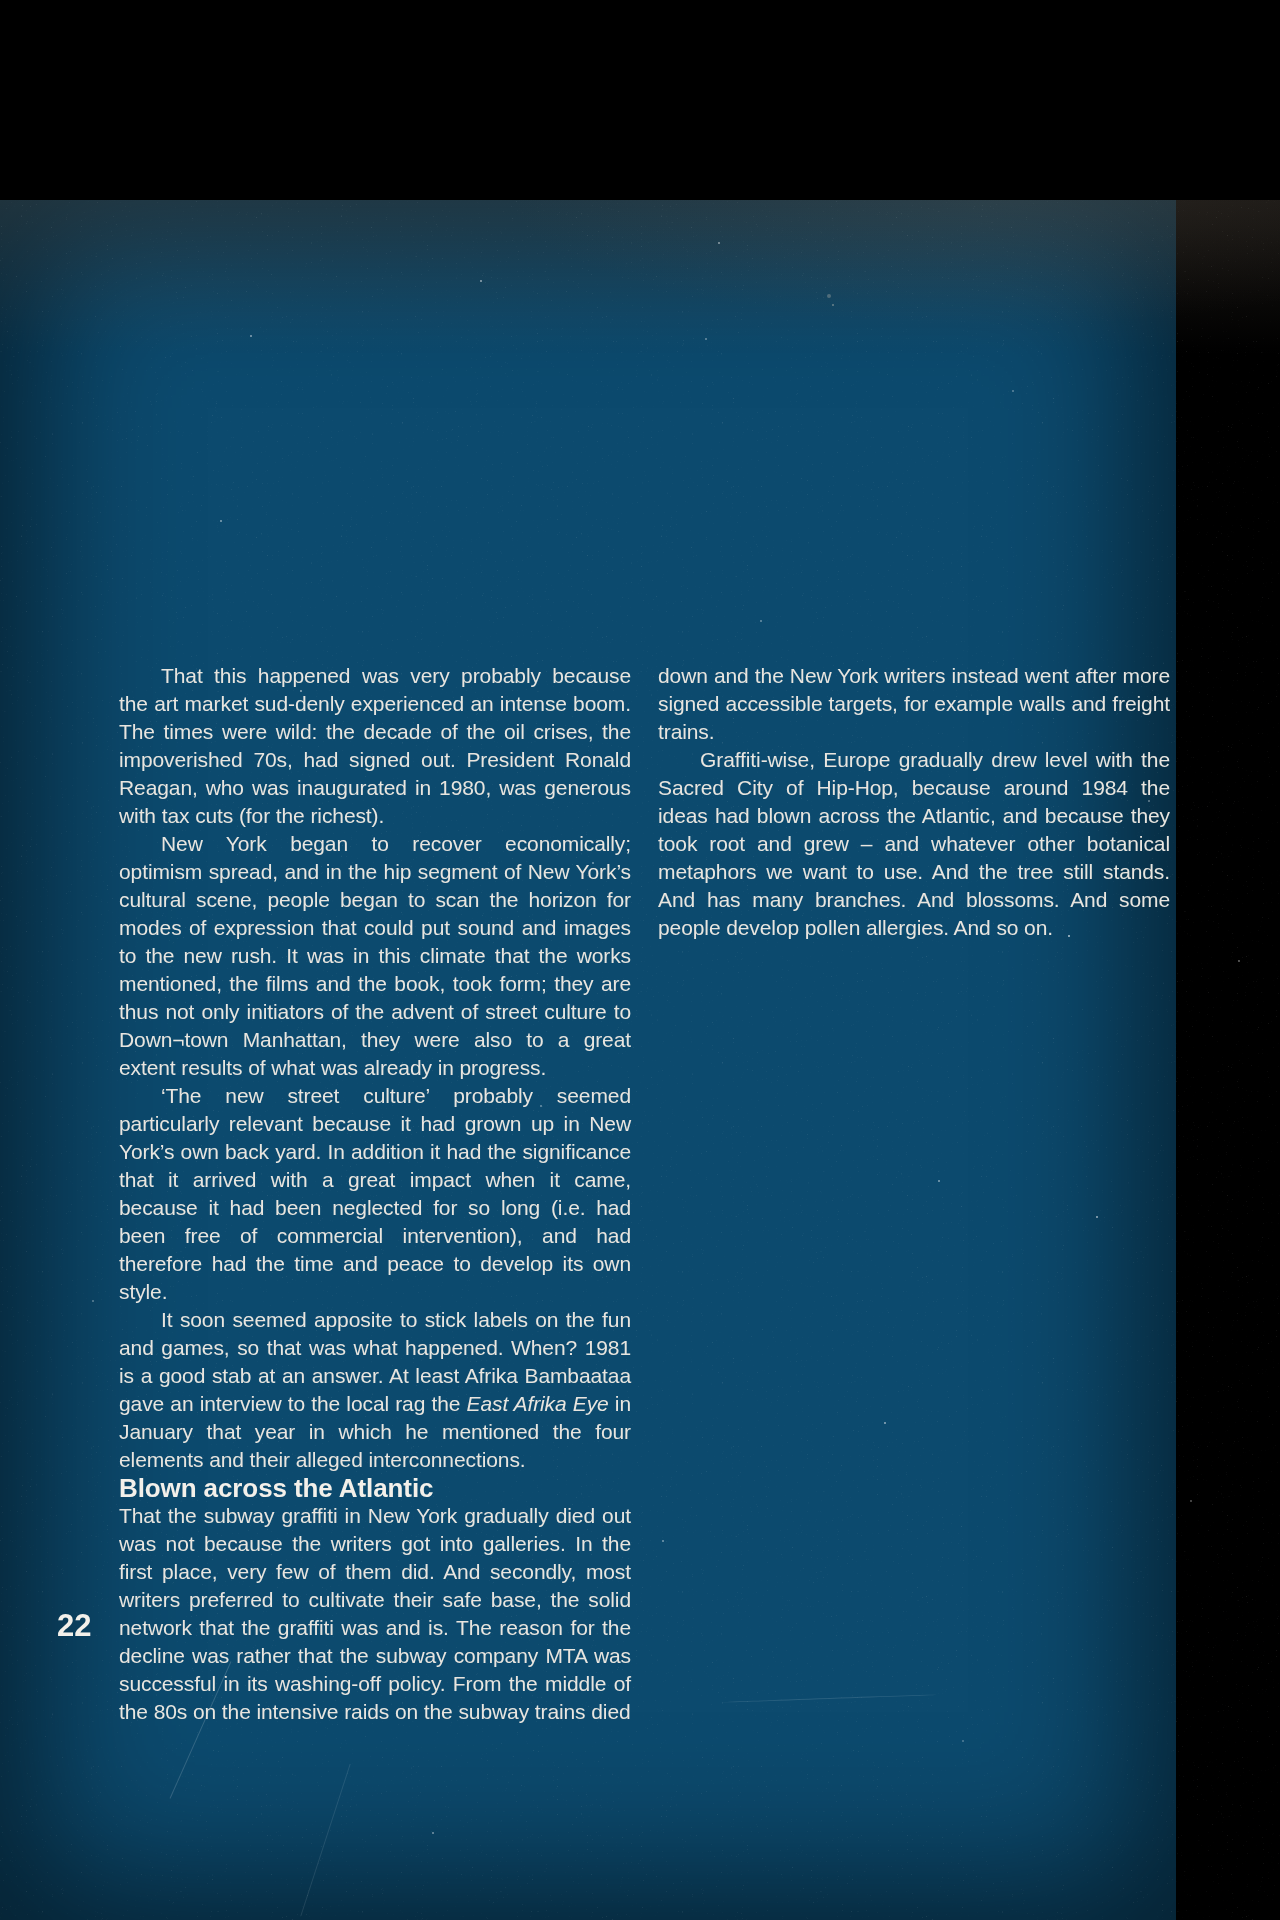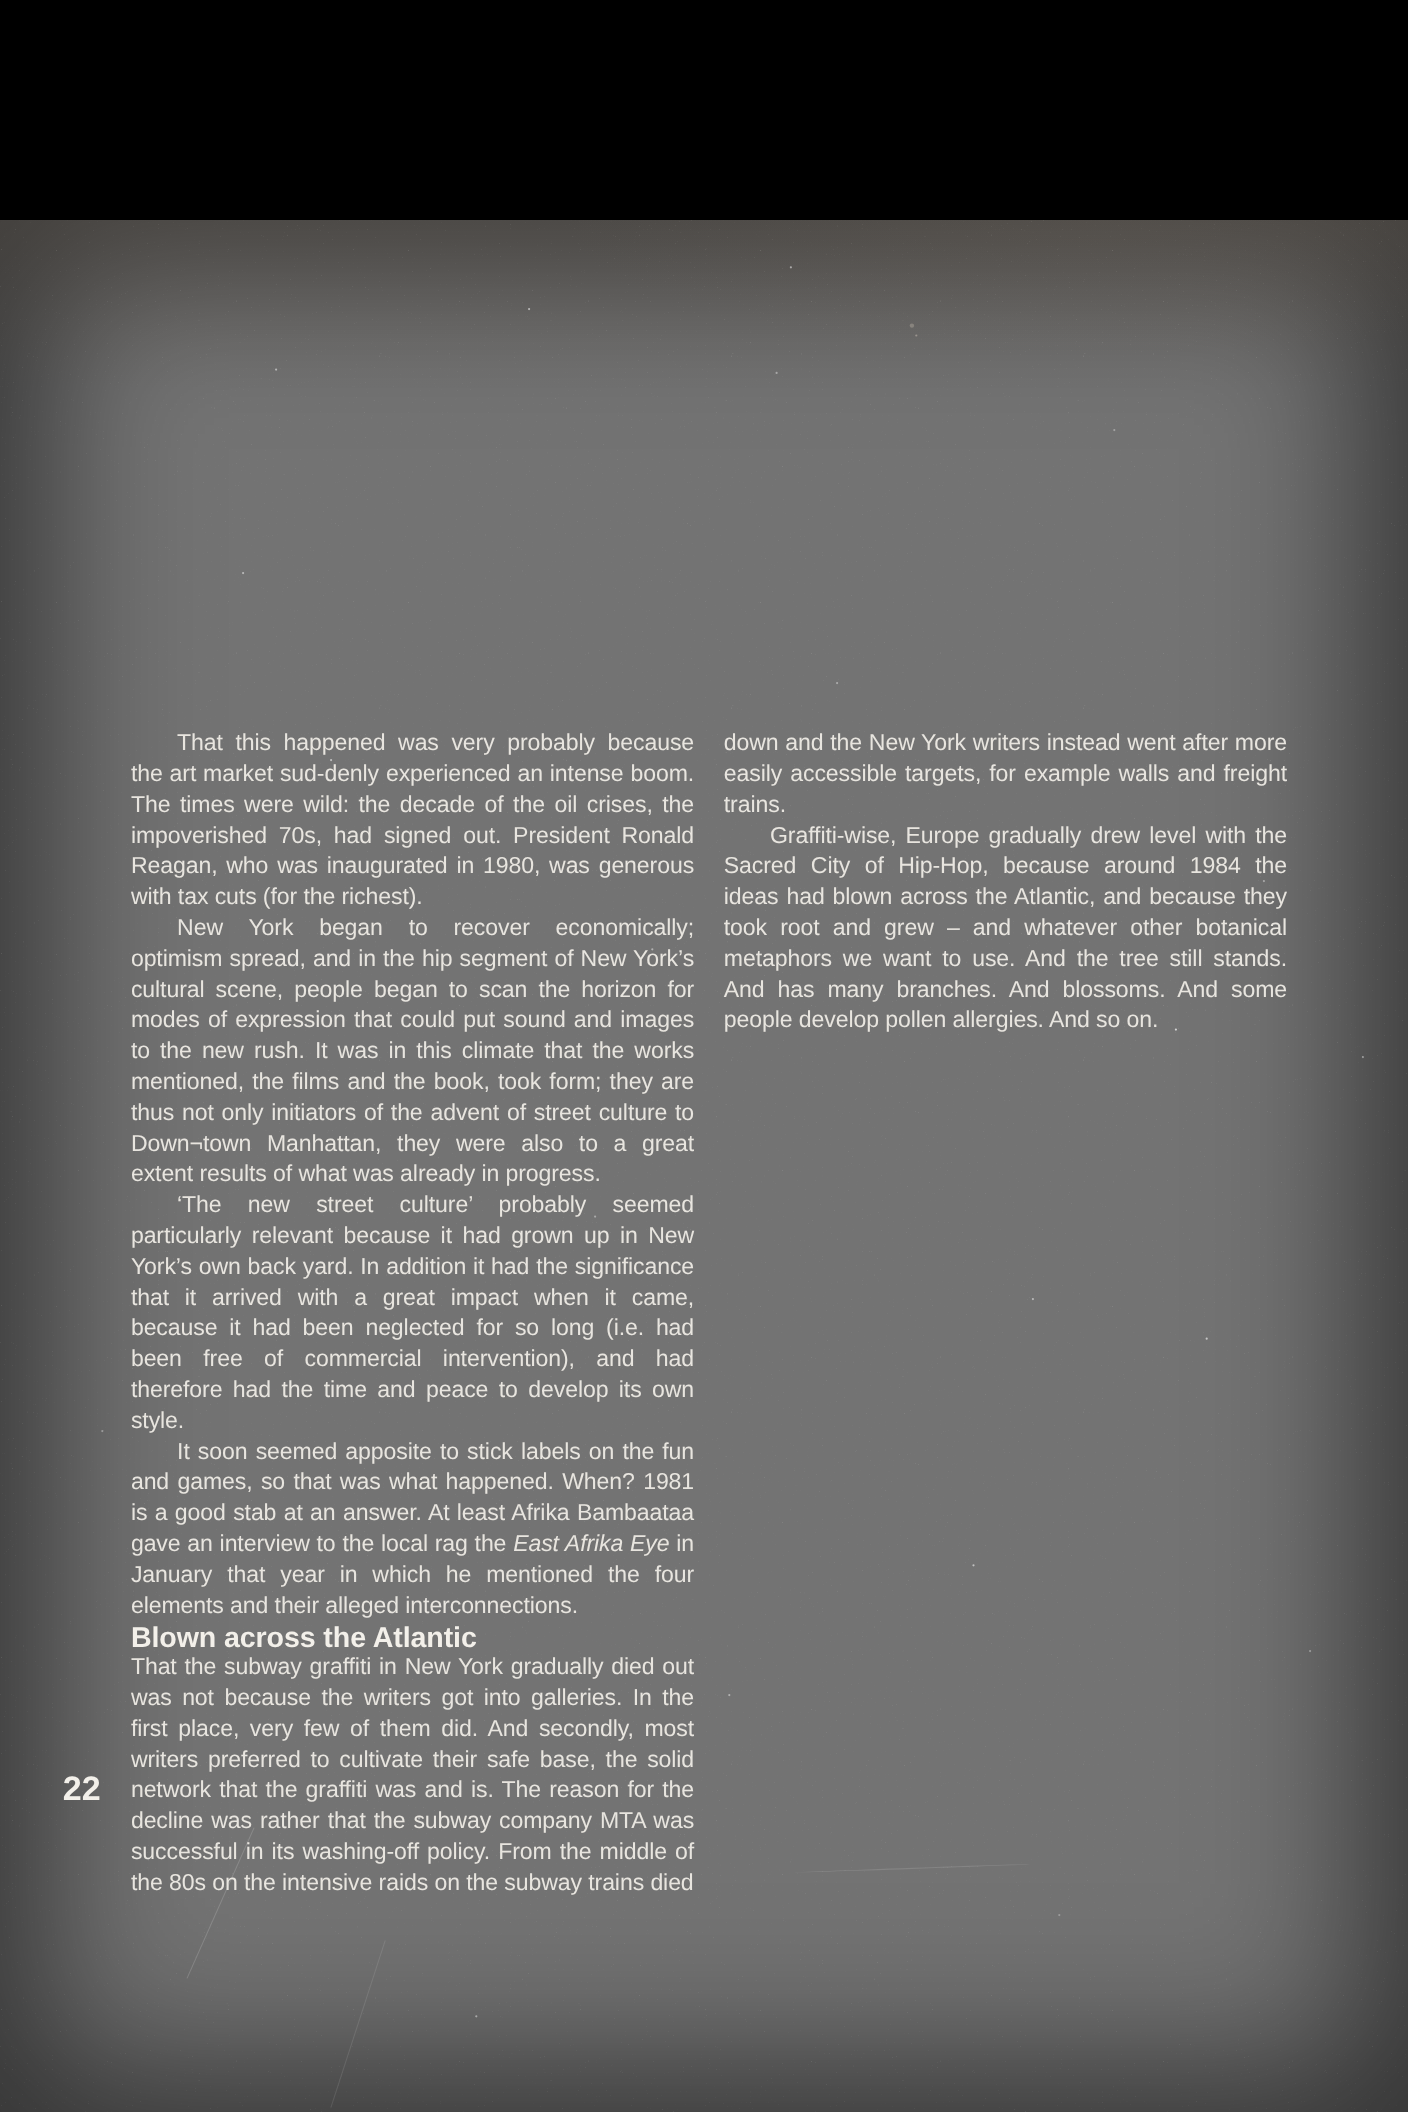--- a/index.html
+++ b/index.html
@@ -18,22 +18,22 @@
   .top-band {
     position: absolute;
     left: 0; top: 0;
     width: 1280px; height: 200px;
     background: #000000;
   }
   
   .scan-page {
     position: absolute;
     left: 0; top: 200px;
-    width: 1280px; height: 1720px;
-    background: #737373;
+    width: 1176px; height: 1720px;
+    background: #0c4a6e;
     box-shadow: inset 0 0 140px 40px rgba(0,0,0,0.55);
   }
   
   .page-sheen {
     position: absolute;
     left: 0; top: 0;
     width: 1280px; height: 220px;
     background:
       radial-gradient(ellipse 700px 180px at 78% 0%, rgba(120,108,95,0.14), rgba(120,108,95,0) 70%),
       linear-gradient(to bottom, rgba(95,85,74,0.28), rgba(95,85,74,0.0) 70%);
@@ -156,19 +156,19 @@
   <div class="col col-left">
     <p class="indent">That this happened was very probably because the art market sud-denly experienced an intense boom. The times were wild: the decade of the oil crises, the impoverished 70s, had signed out. President Ronald Reagan, who was inaugurated in 1980, was generous with tax cuts (for the richest).</p>
     <p class="indent">New York began to recover economically; optimism spread, and in the hip segment of New York’s cultural scene, people began to scan the horizon for modes of expression that could put sound and images to the new rush. It was in this climate that the works mentioned, the films and the book, took form; they are thus not only initiators of the advent of street culture to Down¬town Manhattan, they were also to a great extent results of what was already in progress.</p>
     <p class="indent">‘The new street culture’ probably seemed particularly relevant because it had grown up in New York’s own back yard. In addition it had the significance that it arrived with a great impact when it came, because it had been neglected for so long (i.e. had been free of commercial intervention), and had therefore had the time and peace to develop its own style.</p>
     <p class="indent"><span>It soon seemed apposite to stick labels on the fun and games, so that was what happened. When? 1981 is a good stab at an answer. At least Afrika Bambaataa gave an interview to the local rag the </span><span class="italic">East Afrika Eye</span><span> in January that year in which he mentioned the four elements and their alleged interconnections.</span></p>
     <p class="section-heading">Blown across the Atlantic</p>
     <p>That the subway graffiti in New York gradually died out was not because the writers got into galleries. In the first place, very few of them did. And secondly, most writers preferred to cultivate their safe base, the solid network that the graffiti was and is. The reason for the decline was rather that the subway company MTA was successful in its washing-off policy. From the middle of the 80s on the intensive raids on the subway trains died</p>
   </div>
 
   <div class="col col-right">
-    <p>down and the New York writers instead went after more easily accessible targets, for example walls and freight trains.</p>
+    <p>down and the New York writers instead went after more signed accessible targets, for example walls and freight trains.</p>
     <p class="indent">Graffiti-wise, Europe gradually drew level with the Sacred City of Hip-Hop, because around 1984 the ideas had blown across the Atlantic, and because they took root and grew – and whatever other botanical metaphors we want to use. And the tree still stands. And has many branches. And blossoms. And some people develop pollen allergies. And so on.</p>
   </div>
 
 </div>
 
 <div class="page-number">22</div>
 
 </body></html>

